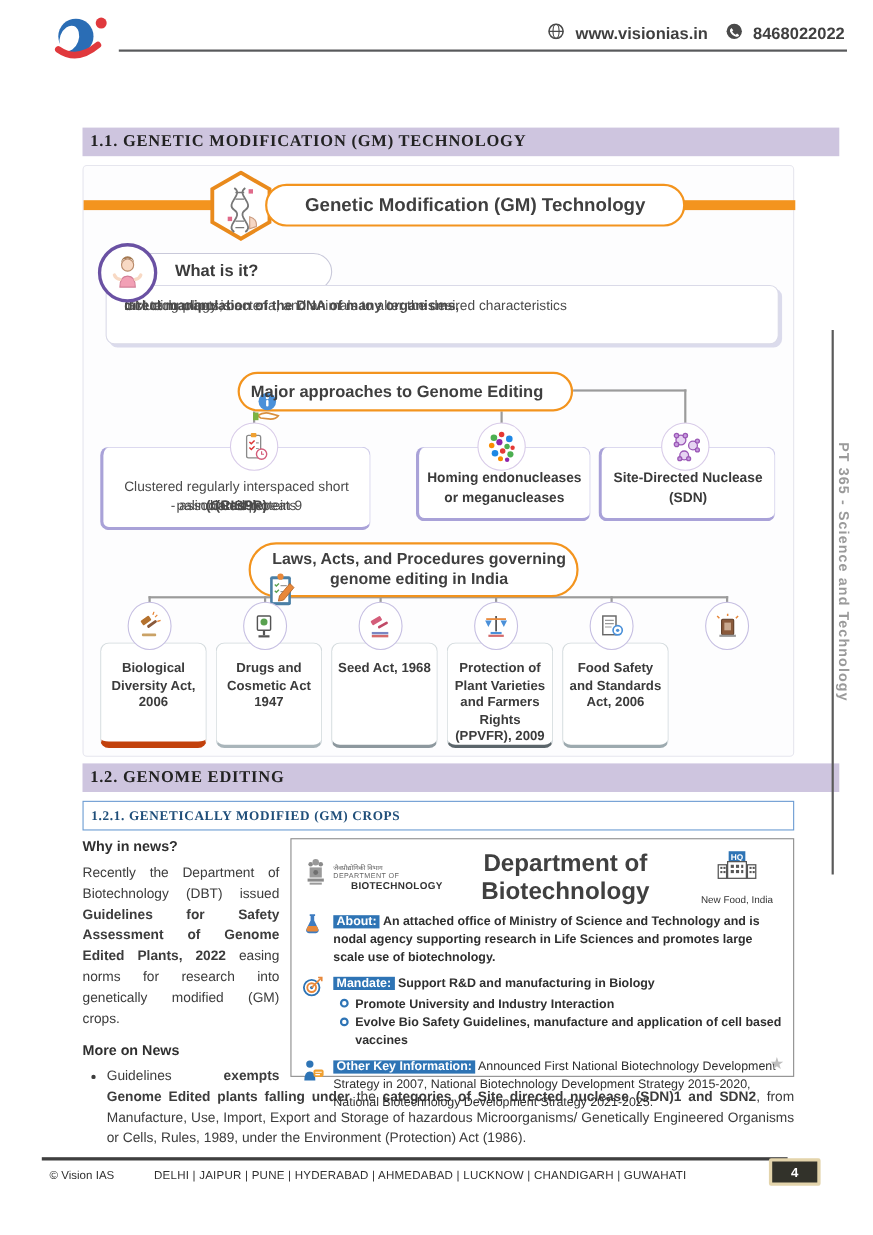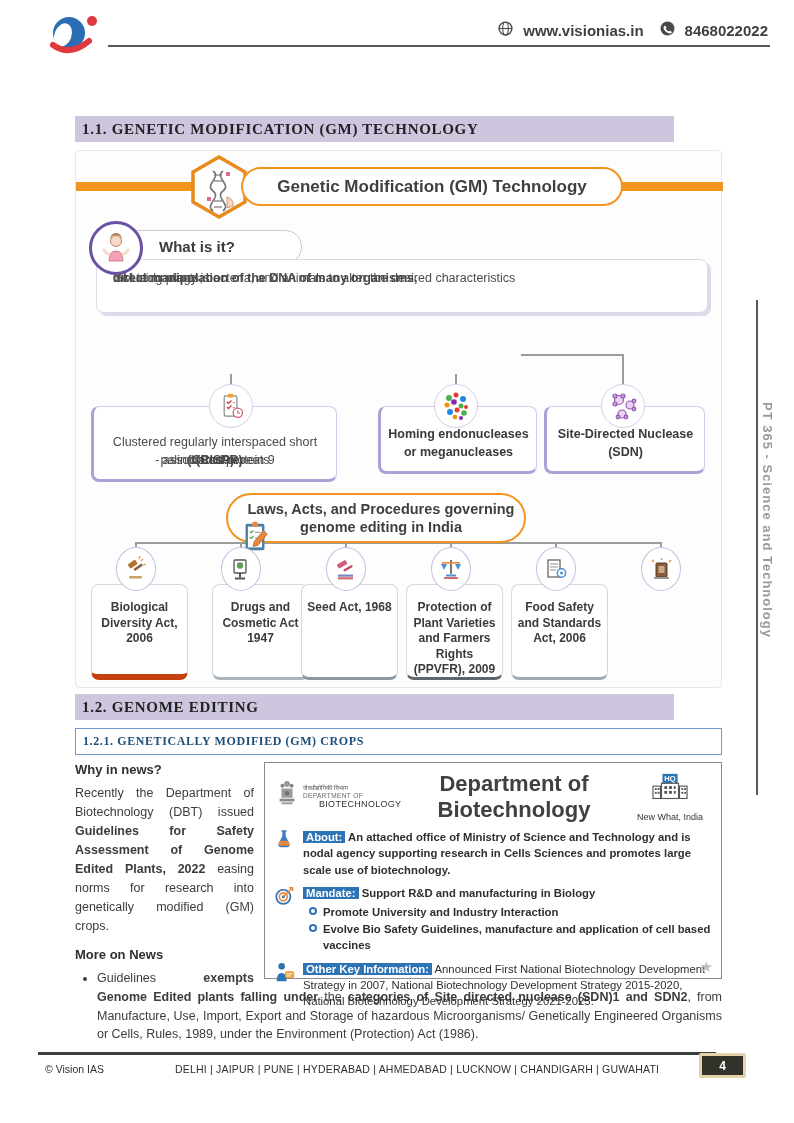--- a/index.html
+++ b/index.html
@@ -9,21 +9,21 @@
   
   .logo { position:absolute; left:44px; top:12px; }
   .hdr-right { position:absolute; right:26px; top:21px; display:flex; align-items:center; gap:16px;
                font-size:15px; font-weight:700; color:#3f3f3f; }
   .hdr-item { display:flex; align-items:center; gap:10px; }
   .hdr-rule { position:absolute; left:108px; top:45px; width:662px; height:2px; background:#58595b; }
 
   
   .h1 { position:absolute; left:75px; top:76px; font-family:"Liberation Serif", serif;
         font-size:22px; font-weight:700; letter-spacing:1.2px; color:#111; }
-  .secbar { position:absolute; left:75px; width:599px; height:26px; background:#cec5df;
+  .secbar { position:absolute; left:75px; width:688px; height:26px; background:#cec5df;
             font-family:"Liberation Serif", serif; font-size:15px; font-weight:700;
             color:#222; line-height:26px; padding-left:7px; letter-spacing:0.7px; }
   .secbar.s11 { top:116px; } .secbar.s12 { top:694px; }
   .subsec { position:absolute; left:75px; top:728px; width:647px; height:27px; background:#fff;
             border:1.5px solid #6b9bd2; font-family:"Liberation Serif", serif; font-size:12px;
             font-weight:700; color:#1f4e79; line-height:24px; padding-left:7px; letter-spacing:0.6px; }
 
   
   .diagram { position:absolute; left:75px; top:150px; width:647px; height:538px;
              background:#fdfdfe; border:1px solid #e6e6ee; border-radius:4px; }
@@ -65,36 +65,36 @@
   .lh  { left:59px; top:391px; width:527px; height:2px; }
   .ls  { top:391px; width:2px; height:16px; }
   .ls1{left:59px;} .ls2{left:164px;} .ls3{left:269px;} .ls4{left:374px;} .ls5{left:479px;} .ls6{left:584px;}
   .law-oval { width:40px; height:44px; border:1.5px solid #c6bfe2; border-radius:50%; background:#fff;
               display:flex; align-items:center; justify-content:center; z-index:2; top:396px; }
   .lo1{left:40px;} .lo2{left:145px;} .lo3{left:250px;} .lo4{left:355px;} .lo5{left:460px;} .lo6{left:565px;}
   .law-box { top:433px; width:97px; height:96px; background:#fff; border:1px solid #d3dadd;
              border-radius:8px; text-align:center; font-size:12px; font-weight:700; line-height:1.3;
              color:#3b3b3b; padding:15px 4px 0; }
   .lb1{left:15px;  border-bottom:6px solid #c2410c;}
-  .lb2{left:120px; border-bottom:3px solid #a9b5ba;margin-left:16px;}
+  .lb2{left:120px; border-bottom:3px solid #a9b5ba;}
   .lb3{left:225px; border-bottom:3px solid #8d989e;}
   .lb4{left:330px; border-bottom:3px solid #5c666b;}
   .lb5{left:435px; border-bottom:3px solid #9daaaf;}
   .lb6{left:540px; border-bottom:3px solid #7bbd8c; border-left:2px solid #7bbd8c;}
 
   
   .news { position:absolute; left:75px; top:760px; width:647px; color:#3c3c3c; }
   .news::after { content:""; display:block; clear:both; }
   .dbt { float:right; width:458px; height:217px; margin:2px 0 6px 10px; background:#fff;
          border:1.5px solid #8c8c8c; position:relative; padding:8px 10px 4px; }
   .dbt-head { display:flex; align-items:center; }
   .emb { display:flex; align-items:center; gap:4px; width:124px; }
   .emb-l1 { font-size:6px; color:#555; }
   .emb-l2 { font-size:6.5px; color:#666; letter-spacing:0.4px; }
-  .emb-l3 { font-size:9px; font-weight:400; color:#333; letter-spacing:0.3px;padding-left:16px; }
+  .emb-l3 { font-size:9px; font-weight:700; color:#333; letter-spacing:0.3px;padding-left:16px; }
   .dbt-title { flex:1; text-align:center; font-size:22px; font-weight:800; color:#404040; line-height:1.15; }
   .hq { width:82px; text-align:center; }
   .hq-loc { font-size:9px; color:#333; margin-top:1px; }
   .dbt-row { display:flex; gap:8px; margin-top:7px; }
   .ricon { width:20px; flex-shrink:0; }
   .rtext { font-size:11.3px; line-height:1.45; color:#2f2f2f; }
   .w600 { font-weight:600; }
   .w500 { font-weight:500; }
   .subs { margin-top:2px; }
   .sub { display:flex; gap:6px; padding-left:6px; margin-top:1px; }
@@ -107,21 +107,21 @@
   .why-p { font-size:12.5px; line-height:1.52; text-align:justify; margin-bottom:4px; }
   .news-list { margin:0; padding-left:22px; }
   .news-list li { font-size:12.5px; line-height:1.5; text-align:justify; }
 
   
   .f-rule { position:absolute; left:38px; top:1052px; width:678px; height:3px; background:#3f3f3f; }
   .f-page { position:absolute; left:699px; top:1053px; width:47px; height:25px; background:#32322a;
             border:3px solid #e3d4ab; border-radius:2px; color:#fff; font-weight:700; font-size:12px;
             display:flex; align-items:center; justify-content:center; }
   .f-copy { position:absolute; left:45px; top:1063px; font-size:10.5px; color:#2f2f2f; }
-  .f-cities { position:absolute; left:140px; top:1063px; font-size:10.5px; color:#2f2f2f; letter-spacing:0.2px;margin-left:35px; }
+  .f-cities { position:absolute; left:140px; top:1063px; font-size:10.5px; color:#2f2f2f; letter-spacing:0.2px; }
 
   
   .side-rule { position:absolute; left:756px; top:300px; width:2px; height:495px; background:#5a5a5a; }
   .side-text { position:absolute; left:760px; top:402px; writing-mode:vertical-rl; font-size:13px;
                font-weight:700; color:#9a9a9a; letter-spacing:1px; white-space:nowrap; }
 </style>
 </head>
 <body>
 
 <div id="page">
@@ -186,20 +186,32 @@
         <path d="M25 24q4-1 5-4" stroke="#f8d9c4" stroke-width="3" fill="none" stroke-linecap="round"></path>
       </svg>
     </div>
     <div class="what-pill">What is it?</div>
     <div class="def-box">
         <span>GM technology is </span>
         <span class="b">direct manipulation of the DNA of many organisms,</span>
         <span> including plants, bacteria, and animals to alter the desired characteristics</span>
       </div>
 
+    <div class="appr-pill">
+      <span>
+        <svg width="30" height="28" viewBox="0 0 30 28">
+          <circle cx="15" cy="9" r="8" fill="#4a90d9"></circle>
+          <circle cx="15" cy="5.6" r="1.4" fill="#fff"></circle>
+          <rect x="13.9" y="7.6" width="2.2" height="6" rx="1" fill="#fff"></rect>
+          <path d="M6 22q6-4 12-2l7 2q-2 3-7 3l-9-1z" fill="#fff" stroke="#d98f3e" stroke-width="1.5"></path>
+          <rect x="2" y="19" width="5" height="7" fill="#7cb342"></rect>
+        </svg>
+      </span>
+      <span>Major approaches to Genome Editing</span>
+    </div>
     <div class="conn c1"></div>
     <div class="conn c2"></div>
     <div class="conn c3"></div>
     <div class="conn c4"></div>
 
     <div class="appr-icon ai1">
       <svg width="34" height="36" viewBox="0 0 40 40">
         <rect x="12" y="8" width="15" height="24" rx="2" fill="#fff" stroke="#8a8a8a" stroke-width="1.4"></rect>
         <rect x="16.5" y="5.5" width="6" height="4.5" rx="1" fill="#f0a030"></rect>
         <path d="M15 15l2 2 3.5-3.5" stroke="#d33" stroke-width="1.5" fill="none"></path>
@@ -381,32 +393,32 @@
               <rect x="8" y="18" width="2" height="2"></rect>
                 <rect x="11" y="18" width="2" height="2"></rect>
               <rect x="8" y="22" width="2" height="2"></rect>
                 <rect x="11" y="22" width="2" height="2"></rect>
               <rect x="36" y="18" width="2" height="2"></rect>
                 <rect x="39" y="18" width="2" height="2"></rect>
               <rect x="36" y="22" width="2" height="2"></rect>
                 <rect x="39" y="22" width="2" height="2"></rect>
             </g>
           </svg>
-          <div class="hq-loc">New What, India</div>
+          <div class="hq-loc">New Food, India</div>
         </div>
       </div>
 
       <div class="dbt-row">
         <div class="ricon">
           <svg width="18" height="22" viewBox="0 0 22 26">
             <path d="M8 1h6v2h-1v5l4.6 9.2A3.2 3.2 0 0 1 14.7 22H7.3a3.2 3.2 0 0 1-2.9-4.8L9 8V3H8z" fill="#3e7cc1"></path>
             <path d="M6.2 14h9.6l1.4 2.8a2 2 0 0 1-1.8 3.2H6.6a2 2 0 0 1-1.8-3.2z" fill="#e8883a"></path>
           </svg>
         </div>
-        <div class="rtext w600"><span class="hl">About:</span><span> An attached office of </span><span class="b">Ministry of Science and Technology</span><span> and is nodal agency supporting research in </span><span class="b">Cells Sciences</span><span> and promotes </span><span class="b">large scale use of biotechnology.</span></div>
+        <div class="rtext w600"><span class="hl">About:</span><span> An attached office of </span><span class="b">Ministry of Science and Technology</span><span> and is nodal agency supporting research in </span><span class="b">Life Sciences</span><span> and promotes </span><span class="b">large scale use of biotechnology.</span></div>
       </div>
 
       <div class="dbt-row">
         <div class="ricon">
           <svg width="20" height="22" viewBox="0 0 24 26">
             <circle cx="10" cy="14" r="8.5" fill="#fff" stroke="#2e74b5" stroke-width="2"></circle>
             <circle cx="10" cy="14" r="4.8" fill="#fff" stroke="#e8883a" stroke-width="2"></circle>
             <circle cx="10" cy="14" r="1.8" fill="#2e74b5"></circle>
             <path d="M10 14L20 4" stroke="#e8883a" stroke-width="1.8"></path>
             <path d="M17 3h4v4" fill="none" stroke="#e8883a" stroke-width="1.8"></path>

